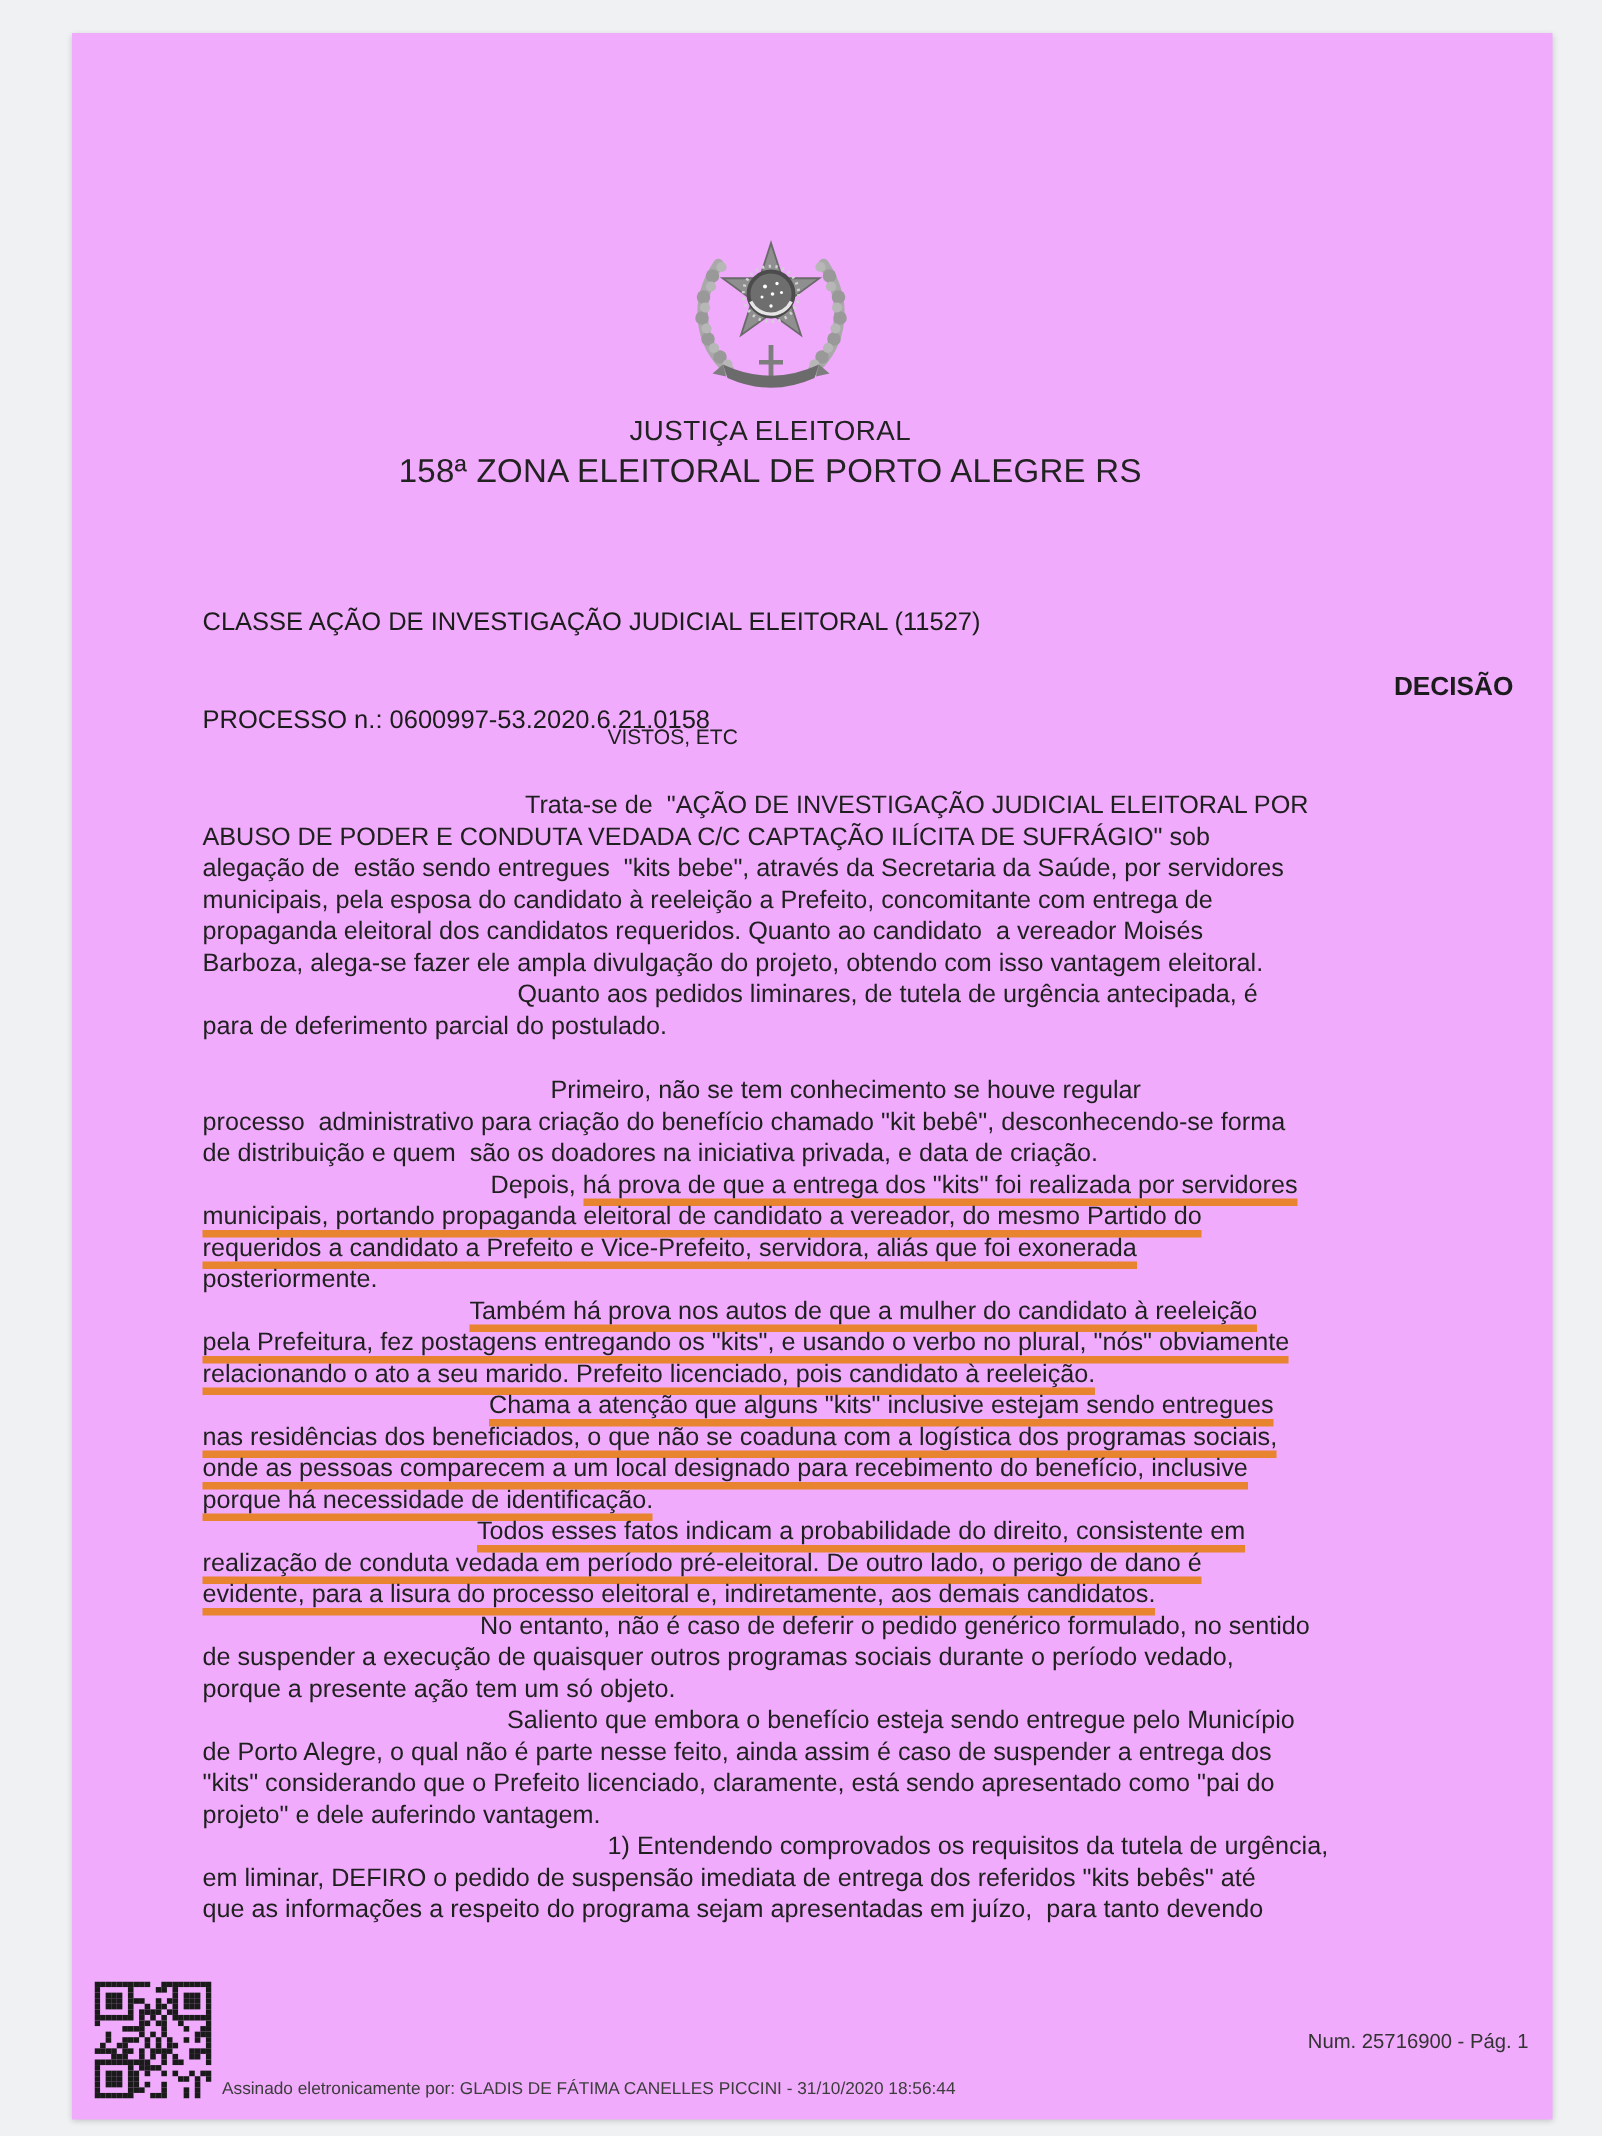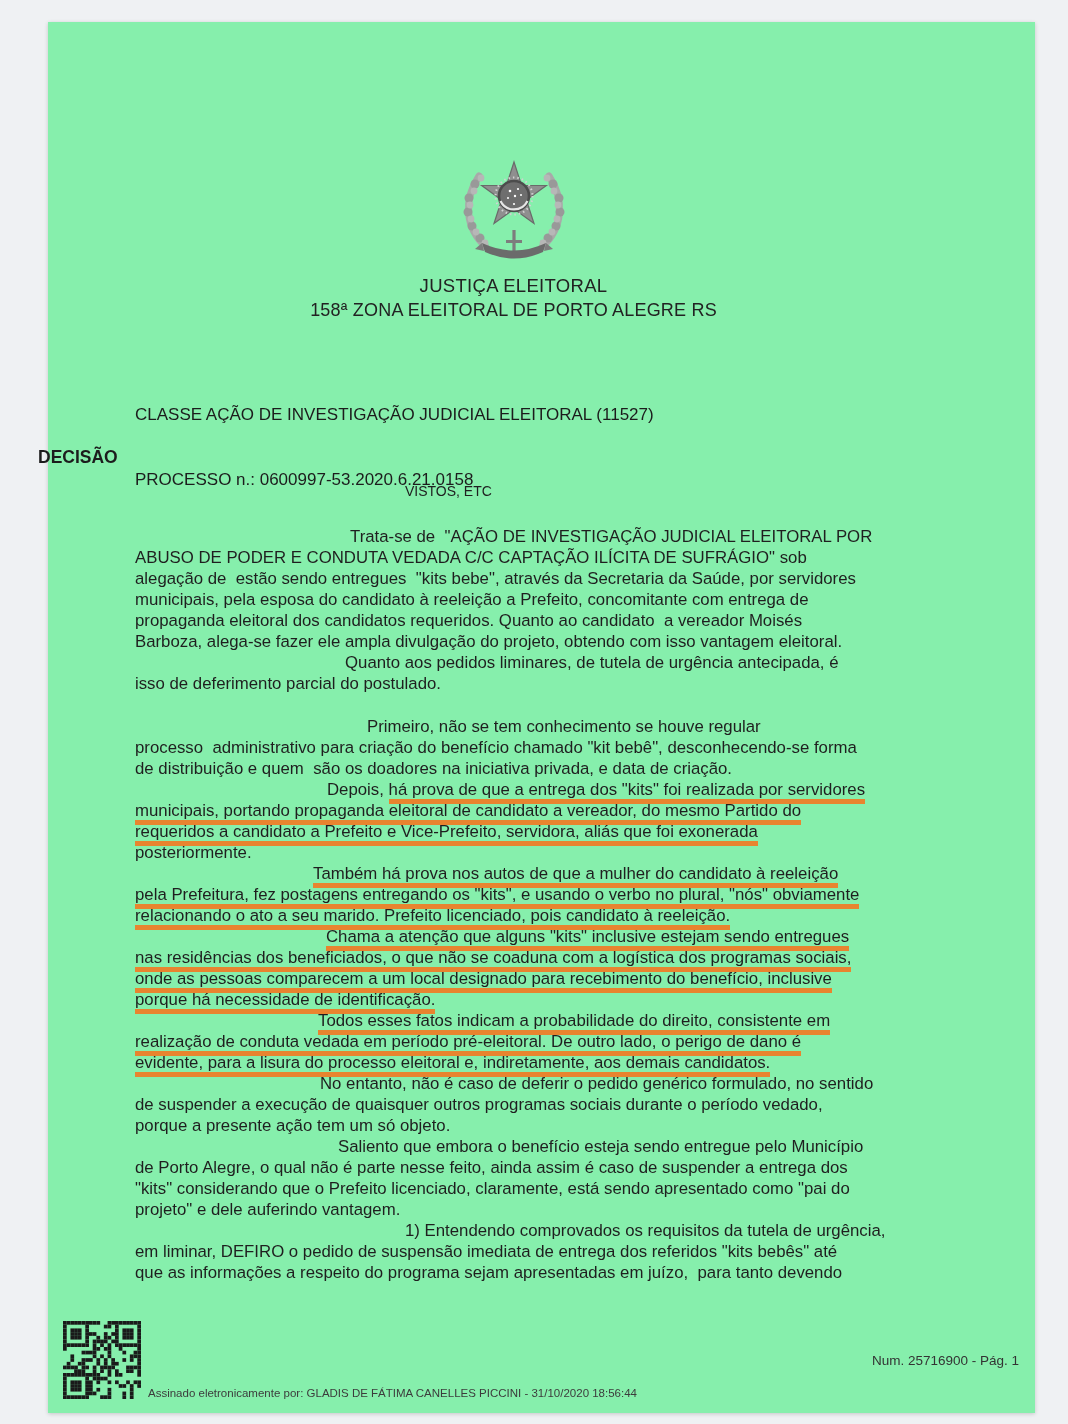--- a/index.html
+++ b/index.html
@@ -4,36 +4,36 @@
 <style>
   html,body{margin:0;padding:0;}
   body{
     width:1068px;height:1424px;position:relative;
     background:#eff1f3;
     font-family:"Liberation Sans",sans-serif;
     color:#1f1f1f;
   }
   .page{
     position:absolute;left:48px;top:22px;width:987px;height:1391px;
-    background:#86efac;
+    background:#f0abfc;
     box-shadow:0 1px 4px rgba(0,0,0,.18);
   }
   .hdr{
     position:absolute;top:128px;left:0;width:100%;text-align:center;
     transform:translateX(-28px);color:#222;
   }
   .hdr .org{font-size:18.5px;margin-top:7px;letter-spacing:.3px;}
-  .hdr .zone{font-size:18px;margin-top:3px;letter-spacing:.2px;}
+  .hdr .zone{font-size:22px;margin-top:3px;letter-spacing:.2px;}
   .case{
     position:absolute;left:87px;top:339px;
     font-weight:normal;font-size:17px;line-height:21.5px;color:#1c1c1c;
     white-space:pre;
   }
   .decision-title{
-    position:absolute;top:425px;left:16px;width:100%;text-align:left;
+    position:absolute;top:425px;left:0;width:100%;text-align:right;
     transform:translateX(-26px);
     font-weight:bold;font-size:17.5px;color:#1c1c1c;
   }
   .vistos{position:absolute;left:357px;top:461px;font-size:14px;}
   .docbody{
     position:absolute;left:87px;top:504px;width:870px;
     font-size:16.8px;line-height:21px;color:#1f1f1f;
   }
   .line{white-space:pre;height:21px;}
   .line.gap{margin-top:22px;}
@@ -122,21 +122,21 @@
   <div class="vistos">VISTOS, ETC</div>
 
   <div class="docbody">
       <div class="line" style="padding-left: 215px;"><span>Trata-se de  "AÇÃO DE INVESTIGAÇÃO JUDICIAL ELEITORAL POR</span></div>
       <div class="line"><span>ABUSO DE PODER E CONDUTA VEDADA C/C CAPTAÇÃO ILÍCITA DE SUFRÁGIO" sob</span></div>
       <div class="line"><span>alegação de  estão sendo entregues  "kits bebe", através da Secretaria da Saúde, por servidores</span></div>
       <div class="line"><span>municipais, pela esposa do candidato à reeleição a Prefeito, concomitante com entrega de</span></div>
       <div class="line"><span>propaganda eleitoral dos candidatos requeridos. Quanto ao candidato  a vereador Moisés</span></div>
       <div class="line"><span>Barboza, alega-se fazer ele ampla divulgação do projeto, obtendo com isso vantagem eleitoral.</span></div>
       <div class="line" style="padding-left: 210px;"><span>Quanto aos pedidos liminares, de tutela de urgência antecipada, é</span></div>
-      <div class="line"><span>isso de deferimento parcial do postulado.</span></div>
+      <div class="line"><span>para de deferimento parcial do postulado.</span></div>
       <div class="line gap" style="padding-left: 232px;"><span>Primeiro, não se tem conhecimento se houve regular</span></div>
       <div class="line"><span>processo  administrativo para criação do benefício chamado "kit bebê", desconhecendo-se forma</span></div>
       <div class="line"><span>de distribuição e quem  são os doadores na iniciativa privada, e data de criação.</span></div>
       <div class="line" style="padding-left: 192px;"><span>Depois, </span><span class="u">há prova de que a entrega dos "kits" foi realizada por servidores</span></div>
       <div class="line"><span class="u">municipais, portando propaganda eleitoral de candidato a vereador, do mesmo Partido do</span></div>
       <div class="line"><span class="u">requeridos a candidato a Prefeito e Vice-Prefeito, servidora, aliás que foi exonerada</span></div>
       <div class="line"><span>posteriormente.</span></div>
       <div class="line" style="padding-left: 178px;"><span class="u">Também há prova nos autos de que a mulher do candidato à reeleição</span></div>
       <div class="line"><span class="u">pela Prefeitura, fez postagens entregando os "kits", e usando o verbo no plural, "nós" obviamente</span></div>
       <div class="line"><span class="u">relacionando o ato a seu marido. Prefeito licenciado, pois candidato à reeleição.</span></div>

